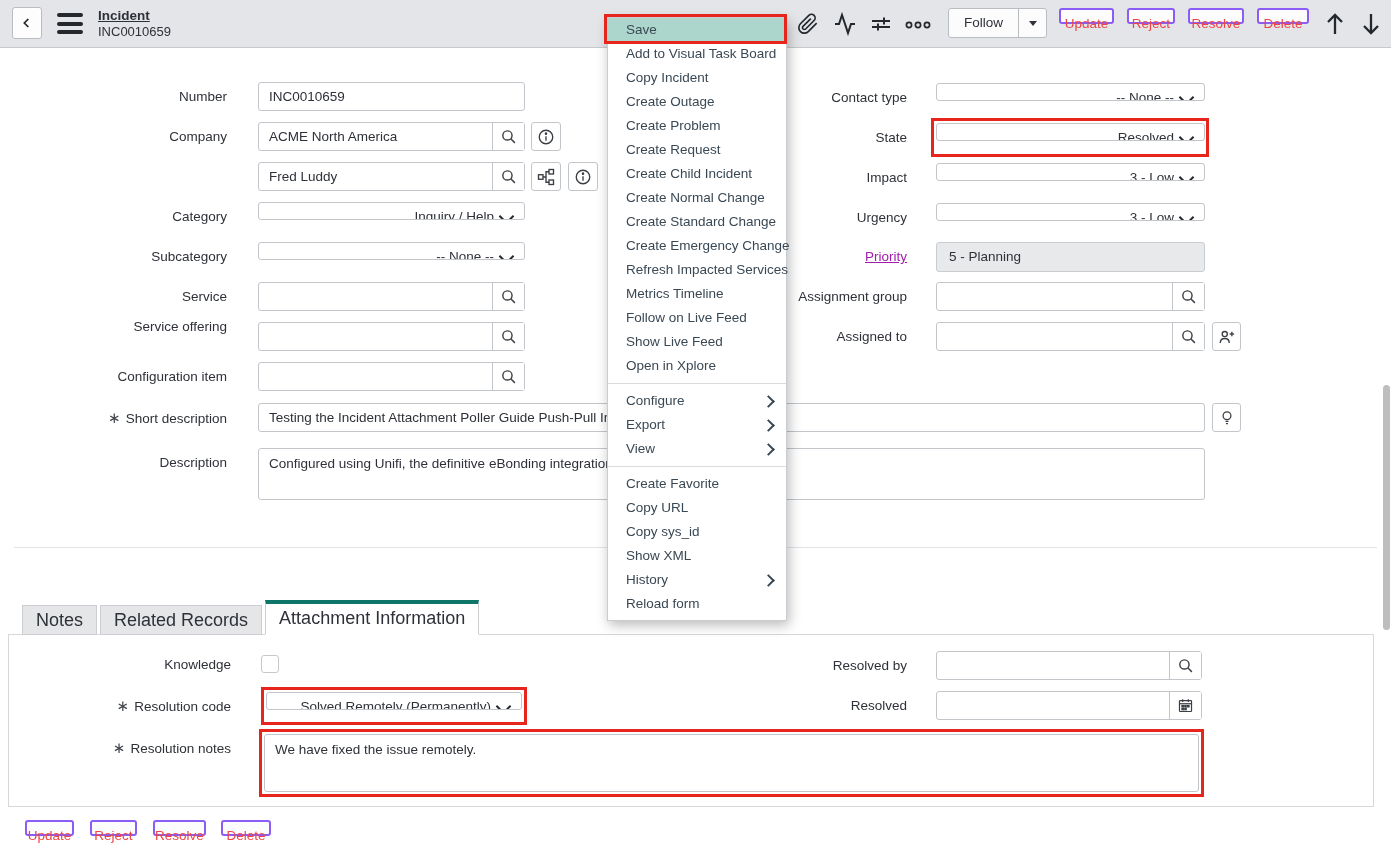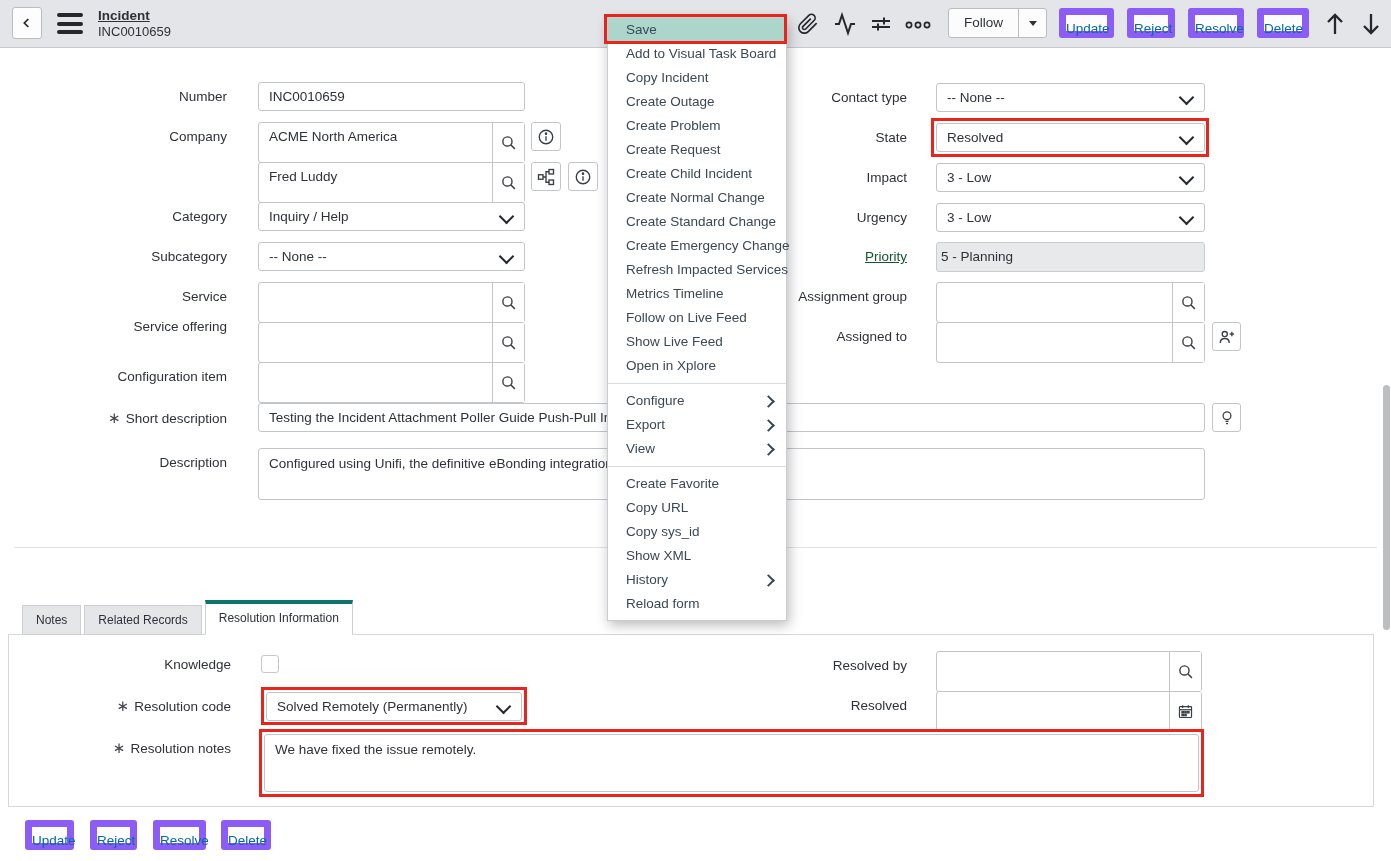--- a/index.html
+++ b/index.html
@@ -7,50 +7,50 @@
        font-family:"Liberation Sans",sans-serif;font-size:14px;color:#2e3138;}
   svg{display:block}
   
   .header{position:absolute;left:0;top:0;width:1391px;height:47px;background:#e3e5e8;border-bottom:1px solid #c7cacd;}
   .back-btn{position:absolute;left:12px;top:7px;width:30px;height:32px;background:#fdfdfd;border:1px solid #b9bdc2;border-radius:3px;display:flex;align-items:center;justify-content:center;box-sizing:border-box;}
   .burger{position:absolute;left:57px;top:13px;width:26px;height:21px;display:flex;flex-direction:column;justify-content:space-between;}
   .burger div{height:4px;background:#24272b;border-radius:2px;}
   .htitle{position:absolute;left:98px;top:7px;font-size:13.5px;font-weight:bold;line-height:17px;text-decoration:underline;}
   .hsub{position:absolute;left:98px;top:23px;font-size:13px;line-height:17px;}
   .hicon{position:absolute;top:10px;width:28px;height:28px;display:flex;align-items:center;justify-content:center;}
-  .btn{position:absolute;height:30px;box-sizing:border-box;background:#fcfcfd;border:7px solid #8b5cf6;border-radius:3px;font-size:13.5px;color:#0369a1;text-align:center;line-height:28px;}
+  .btn{position:absolute;height:16px;box-sizing:border-box;background:#fcfcfd;border:2px solid #8b5cf6;border-radius:3px;font-size:13.5px;color:#ef4444;text-align:center;line-height:28px;}
   .split{position:absolute;left:948px;top:8px;width:99px;height:30px;box-sizing:border-box;background:#fcfcfd;border:1px solid #b9bdc2;border-radius:3px;display:flex;}
   .split .flab{flex:1;text-align:center;line-height:28px;font-size:13.5px;}
   .split .fcaret{width:27px;border-left:1px solid #b9bdc2;display:flex;align-items:center;justify-content:center;}
   .caret-down{width:0;height:0;border-left:4px solid transparent;border-right:4px solid transparent;border-top:5px solid #2e3138;}
   
   .lbl{position:absolute;text-align:right;font-size:13.5px;line-height:29px;white-space:nowrap;}
   .req{font-size:15px;color:#44474c;margin-right:5px;}
   .inp{position:absolute;height:29px;box-sizing:border-box;background:#fff;border:1px solid #c2c6ca;border-radius:3px;line-height:27px;padding:0 10px;font-size:13.5px;white-space:nowrap;overflow:hidden;}
-  .refwrap{position:absolute;height:41px;box-sizing:border-box;display:flex;background:#fff;border:1px solid #c2c6ca;border-radius:3px;}
+  .refwrap{position:absolute;height:29px;box-sizing:border-box;display:flex;background:#fff;border:1px solid #c2c6ca;border-radius:3px;}
   .refval{flex:1;line-height:27px;padding:0 10px;font-size:13.5px;white-space:nowrap;overflow:hidden;}
   .refbtn{width:31px;border-left:1px solid #c2c6ca;display:flex;align-items:center;justify-content:center;background:#fff;}
   .icon-btn{position:absolute;width:30px;height:29px;box-sizing:border-box;border:1px solid #c2c6ca;border-radius:3px;background:#fff;display:flex;align-items:center;justify-content:center;}
-  .sel{position:absolute;height:29px;box-sizing:border-box;background:#fff;border:1px solid #c2c6ca;border-radius:3px;line-height:27px;padding:0 30px 0 10px;font-size:13.5px;white-space:nowrap;overflow:hidden;}
+  .sel{position:absolute;height:18px;box-sizing:border-box;background:#fff;border:1px solid #c2c6ca;border-radius:3px;line-height:27px;padding:0 30px 0 10px;font-size:13.5px;white-space:nowrap;overflow:hidden;text-align:right;}
   .chev{position:absolute;right:12px;top:8px;width:9px;height:9px;border-left:2px solid #24272b;border-bottom:2px solid #24272b;transform:rotate(-45deg);}
-  .readonly{position:absolute;height:30px;box-sizing:border-box;background:#e7e9eb;border:1px solid #c9ccd0;border-radius:3px;line-height:28px;padding:0 4px;font-size:13.5px;}
-  .plink{color:#14532d;text-decoration:underline;cursor:pointer;}
+  .readonly{position:absolute;height:30px;box-sizing:border-box;background:#e7e9eb;border:1px solid #c9ccd0;border-radius:3px;line-height:28px;padding:0 12px;font-size:13.5px;}
+  .plink{color:#a21caf;text-decoration:underline;cursor:pointer;}
   .ta{position:absolute;box-sizing:border-box;background:#fff;border:1px solid #c2c6ca;border-radius:3px;padding:6px 10px;font-size:13.5px;line-height:18px;}
   .divider{position:absolute;height:1px;background:#e2e3e5;}
   
   .menu{position:absolute;left:607px;top:17px;width:180px;box-sizing:border-box;background:#fff;border:1px solid #c9ccd0;box-shadow:2px 4px 12px rgba(0,0,0,.28);z-index:50;padding-bottom:4px;}
   .mi{height:24px;line-height:24px;padding-left:18px;font-size:13.5px;color:#3a4854;position:relative;white-space:nowrap;}
   .mi.selected{background:#acd6cb;}
   .sub{position:absolute;right:13px;top:8px;width:7px;height:7px;border-top:2px solid #3a4854;border-right:2px solid #3a4854;transform:rotate(45deg);}
   .msep{height:1px;background:#d9dbdd;margin:5px 0;}
   
   .redbox{position:absolute;border:3px solid #e8251d;box-sizing:border-box;pointer-events:none;z-index:60;}
   
   .tabbar{position:absolute;left:22px;top:601px;height:34px;display:flex;align-items:flex-end;gap:3px;z-index:5;}
-  .tab{height:30px;box-sizing:border-box;background:#e4e6e8;border:1px solid #ccced1;line-height:28px;padding:0 13px;font-size:12px;}
+  .tab{height:30px;box-sizing:border-box;background:#e4e6e8;border:1px solid #ccced1;line-height:28px;padding:0 13px;font-size:18px;}
   .tab.active{height:35px;background:#fff;border-top:4px solid #0e7569;border-bottom:1px solid #fff;line-height:28px;}
   .section-box{position:absolute;left:8px;top:634px;width:1366px;height:173px;box-sizing:border-box;border:1px solid #d6d8da;background:#fff;}
   .checkbox{position:absolute;width:18px;height:18px;box-sizing:border-box;border:1px solid #c6c9cc;border-radius:3px;background:#fff;}
   .sb-thumb{position:absolute;right:1px;top:385px;width:7px;height:245px;background:#bdbec0;border-radius:4px;z-index:70;}
 </style>
 </head>
 <body>
 
 <div id="app">
 
@@ -295,21 +295,21 @@
           <line x1="15.5" y1="8" x2="21.5" y2="8"></line>
         </svg>
       </span>
   </div>
 
   <div class="divider" style="left:14px;top:547px;width:1363px"></div>
 
   <div class="tabbar">
     <div class="tab">Notes</div>
     <div class="tab">Related Records</div>
-    <div class="tab active">Resolution Information</div>
+    <div class="tab active">Attachment Information</div>
   </div>
 
   <div class="section-box"></div>
 
   <div class="lbl" style="left:24px;top:650px;width:207px"><span>Knowledge</span></div>
   <div class="checkbox" style="left:261px;top:655px"></div>
 
   <div class="lbl" style="left:24px;top:691px;width:207px"><span class="req">∗</span><span>Resolution code</span></div>
   <div class="sel" style="left:266px;top:692px;width:256px"><span>Solved Remotely (Permanently)</span><div class="chev"></div></div>
 

